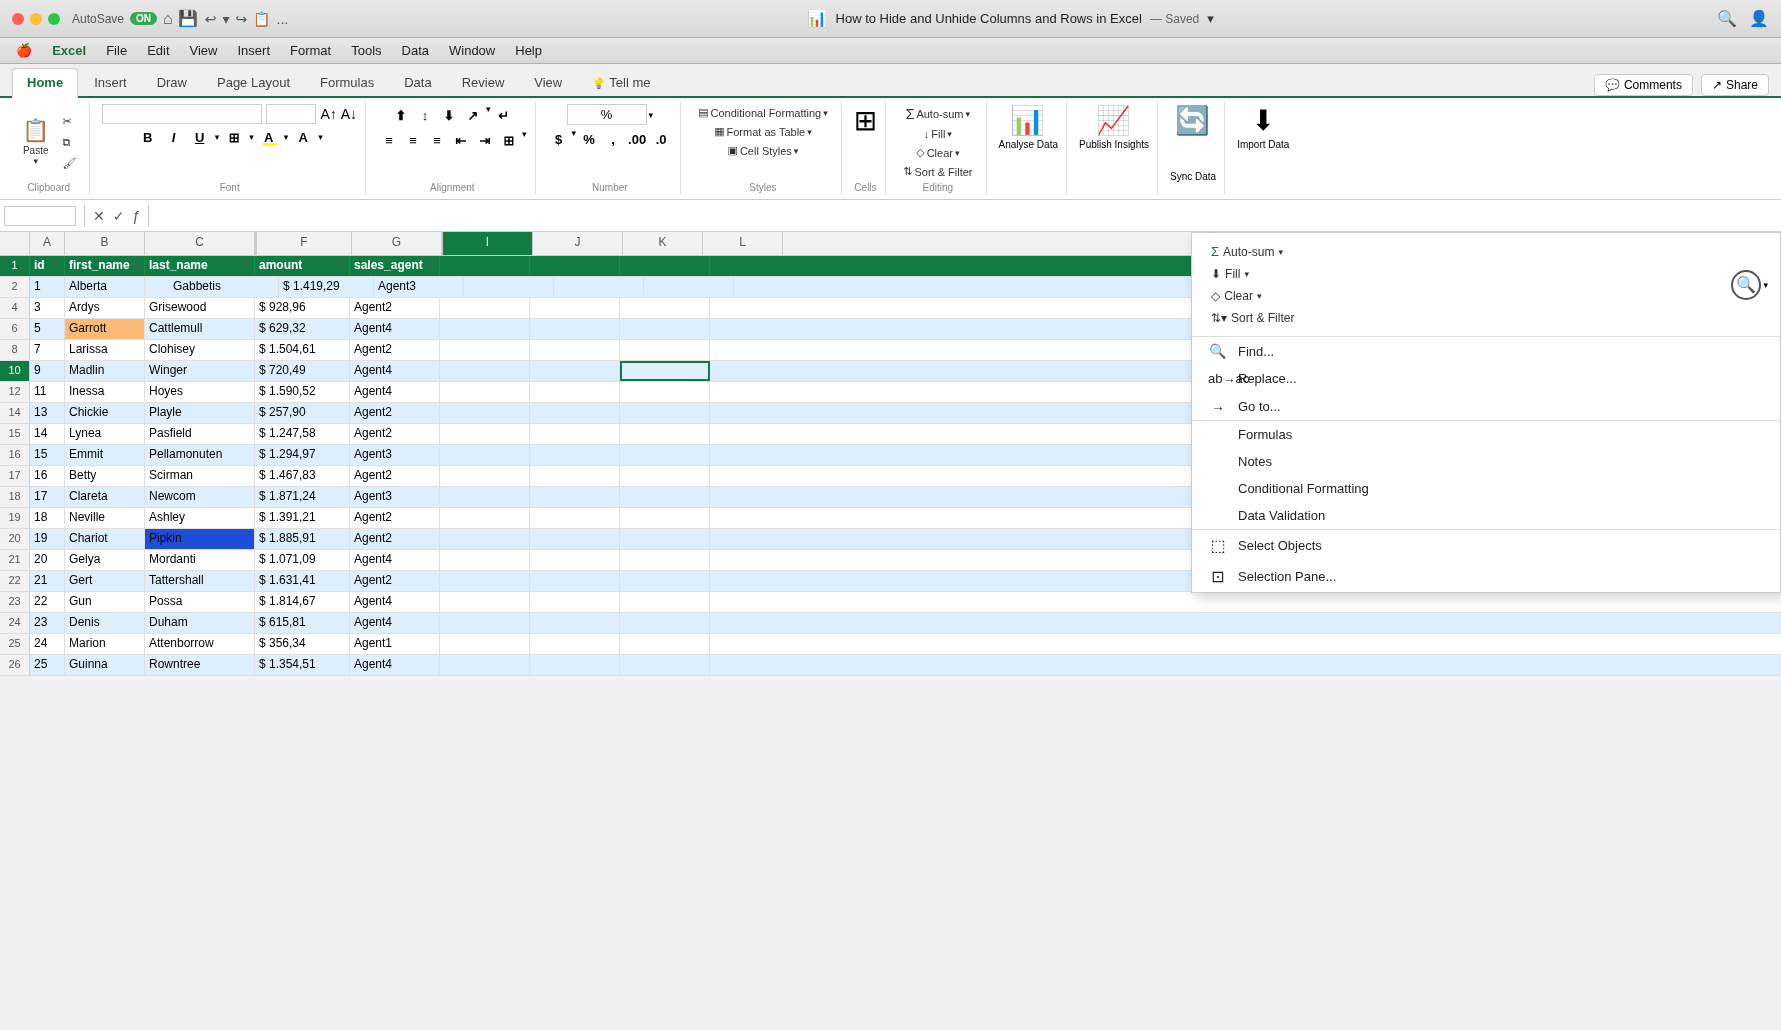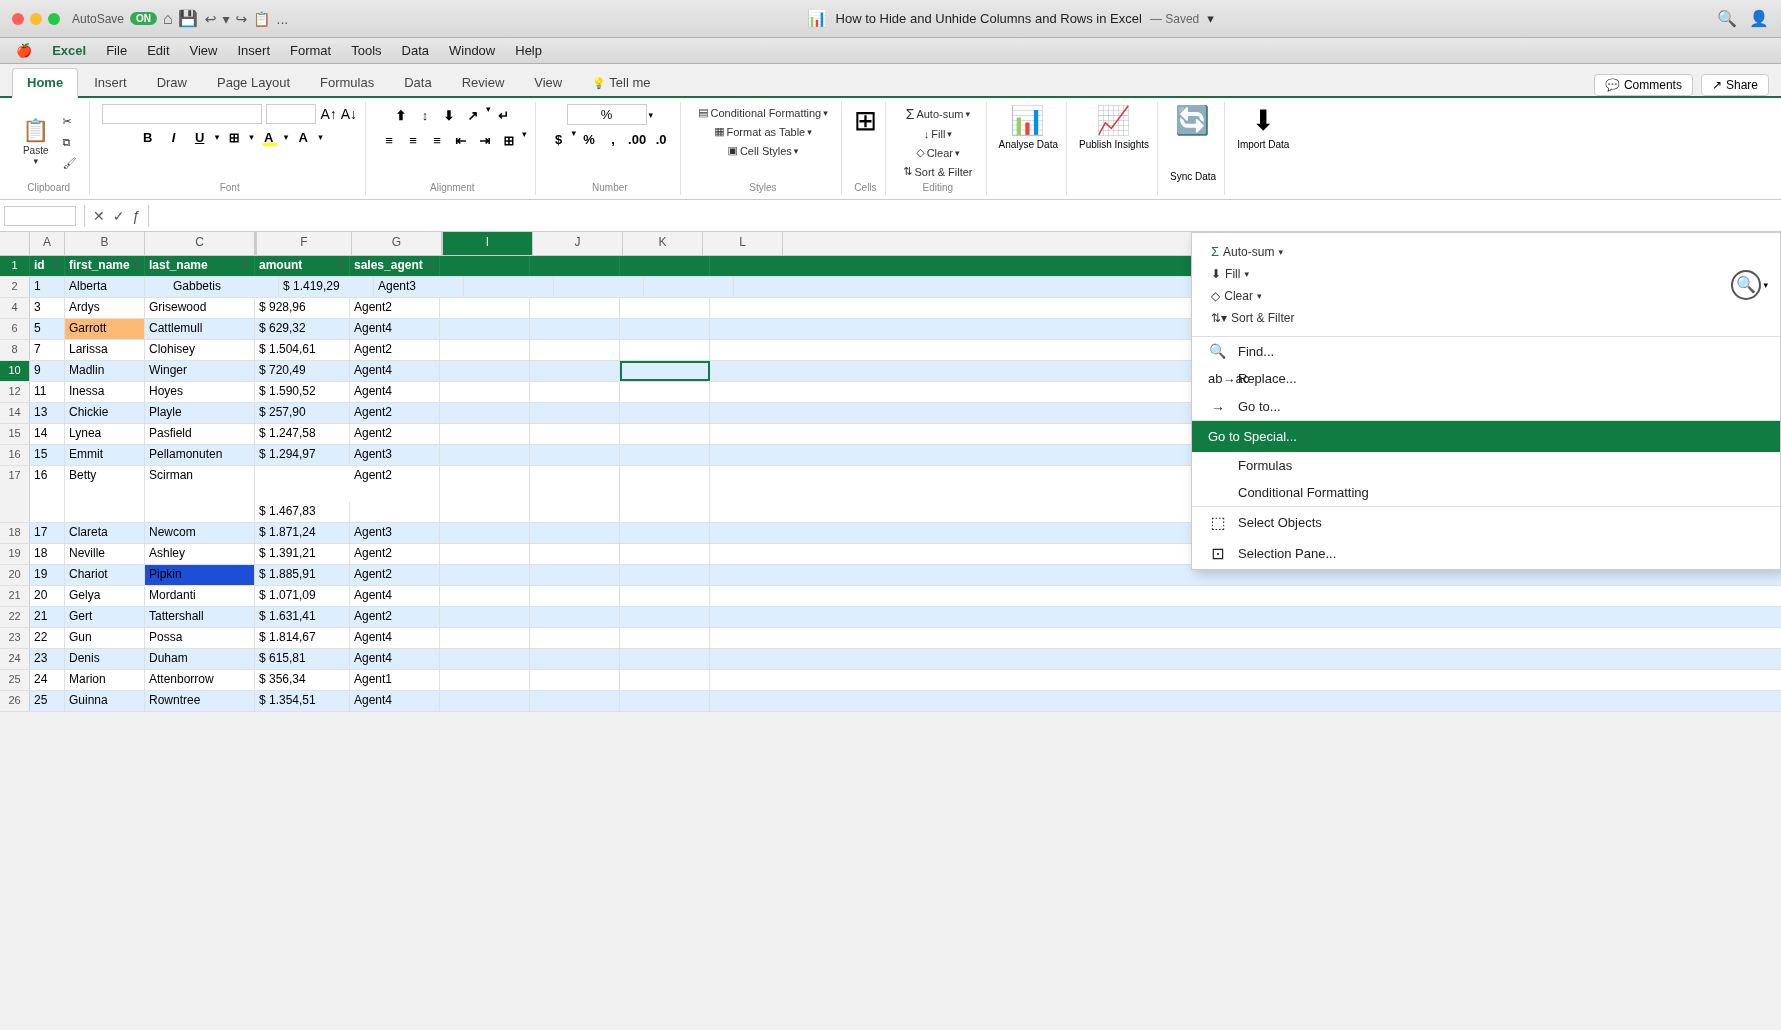--- a/index.html
+++ b/index.html
@@ -490,21 +490,21 @@
       <div class="cell" style="width:90px; background:#ddeeff;"></div>
       <div class="cell" style="width:90px; background:#ddeeff;"></div>
       <div class="cell" style="width:90px; background:#ddeeff;"></div>
     </div>
 
     <div class="row" style="background:white;">
       <div class="row-num">17</div>
       <div class="cell" style="width:35px; background:white;">16</div>
       <div class="cell" style="width:80px; background:white;">Betty</div>
       <div class="cell" style="width:110px; background:white;">Scirman</div>
-      <div class="cell" style="width:95px; background:white;margin-top:36px;">$ 1.467,83</div>
+      <div class="cell" style="width:95px; background:white;">$ 1.467,83</div>
       <div class="cell" style="width:90px; background:white;">Agent2</div>
       <div class="cell" style="width:90px;"></div>
       <div class="cell" style="width:90px;"></div>
       <div class="cell" style="width:90px;"></div>
     </div>
 
     <div class="row" style="background:#ddeeff;">
       <div class="row-num">18</div>
       <div class="cell" style="width:35px; background:#ddeeff;">17</div>
       <div class="cell" style="width:80px; background:#ddeeff;">Clareta</div>
@@ -652,34 +652,37 @@
       <div class="dropdown-item">
         <span class="dropdown-icon" style="font-size:13px;">ab→ac</span>
         <span>Replace...</span>
       </div>
       <div class="dropdown-item">
         <span class="dropdown-icon">→</span>
         <span>Go to...</span>
       </div>
     </div>
 
-    <div>
-      <div class="dropdown-item highlighted" style="background:#107c41; color:white; padding:8px 16px;">
-        <span>Go to Special...</span>
-      </div>
-    </div>
 
     <div style="border-bottom:1px solid #e0e0e0;">
       <div class="dropdown-item">
         <span class="dropdown-icon"></span>
         <span>Formulas</span>
       </div>
       <div class="dropdown-item">
         <span class="dropdown-icon"></span>
+        <span>Notes</span>
+      </div>
+      <div class="dropdown-item">
+        <span class="dropdown-icon"></span>
         <span>Conditional Formatting</span>
+      </div>
+      <div class="dropdown-item">
+        <span class="dropdown-icon"></span>
+        <span>Data Validation</span>
       </div>
     </div>
 
     <div>
       <div class="dropdown-item">
         <span class="dropdown-icon" style="font-size:16px;">⬚</span>
         <span>Select Objects</span>
       </div>
       <div class="dropdown-item">
         <span class="dropdown-icon" style="font-size:16px;">⊡</span>

